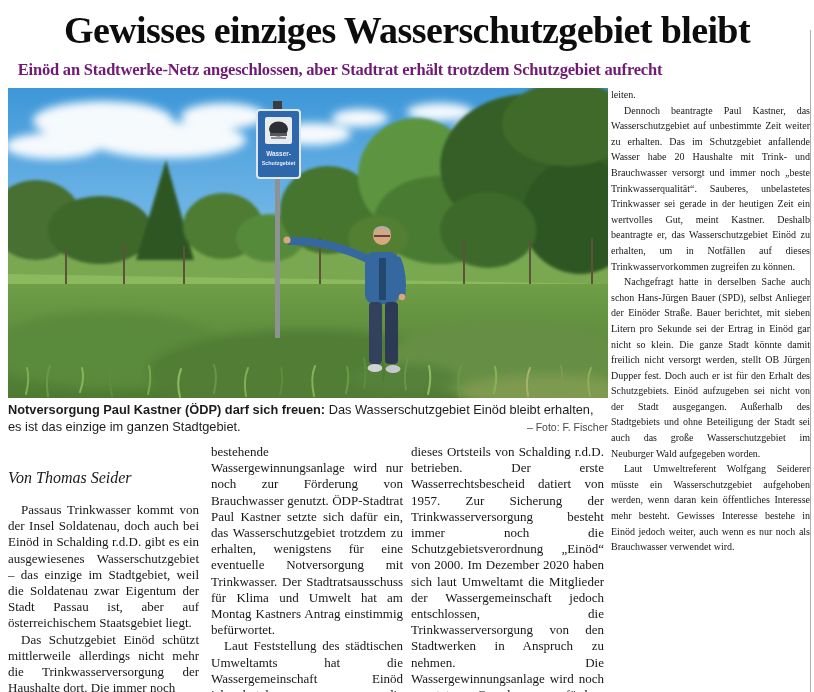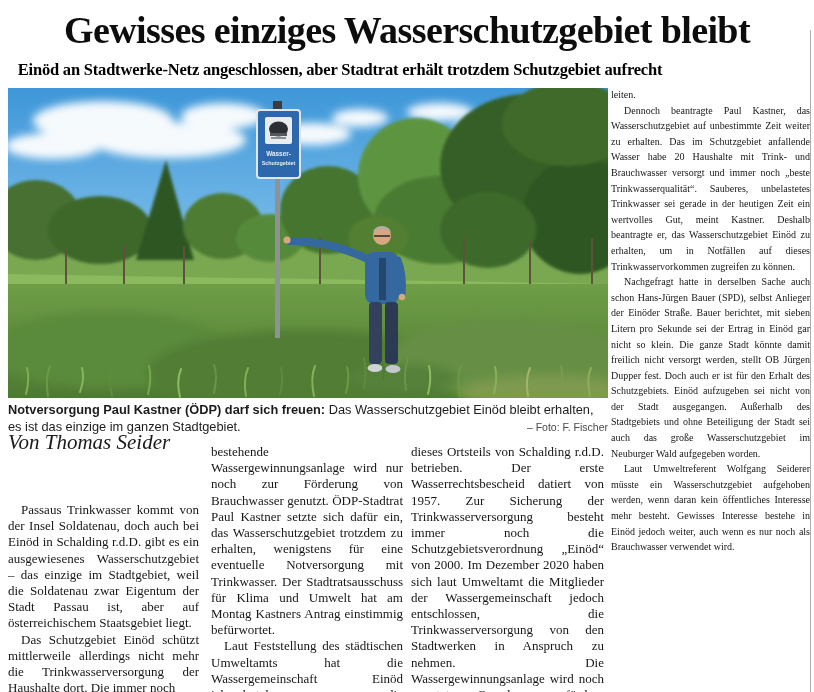--- a/index.html
+++ b/index.html
@@ -3,27 +3,27 @@
 <meta charset="utf-8">
 <style>
   html,body{margin:0;padding:0;background:#ffffff;}
   .page{position:relative;width:814px;height:692px;background:#ffffff;overflow:hidden;
         font-family:"Liberation Serif", serif;color:#111;}
   .headline{position:absolute;top:8px;left:0;width:814px;margin:0;text-align:center;
             font-family:"Liberation Serif", serif;font-weight:700;font-size:38px;
             letter-spacing:-0.6px;color:#0d0d0d;}
   .subheadline{position:absolute;top:60px;left:0;width:680px;margin:0;text-align:center;
             font-family:"Liberation Serif", serif;font-weight:700;font-size:16.5px;
-            letter-spacing:-0.2px;color:#000000;}
+            letter-spacing:-0.2px;color:#701a75;}
   .photo{position:absolute;left:8px;top:88px;width:600px;height:310px;overflow:hidden;}
   .caption{position:absolute;left:8px;top:401px;width:600px;height:36px;
            font-family:"Liberation Sans", sans-serif;font-size:12.8px;line-height:17px;color:#1c1c1c;}
   .cap-b{font-weight:700;}
   .credit{position:absolute;right:0;bottom:1px;font-size:10.5px;color:#4a4a4a;}
-  .byline{position:absolute;left:8px;top:430px;font-style:italic;font-size:21px;color:#1a1a1a;}
+  .byline{position:absolute;left:8px;top:469px;font-style:italic;font-size:16px;color:#1a1a1a;}
   .col{position:absolute;overflow:hidden;text-align:justify;
        font-size:13px;line-height:16.2px;color:#161616;hyphens:auto;-webkit-hyphens:auto;}
   .col p{margin:0;}
   .col p.indent{text-indent:13px;}
   .col1{left:8px;top:502px;width:191px;height:215px;}
   .col2{left:211px;top:444px;width:192px;height:248px;}
   .col3{left:411px;top:444px;width:193px;height:248px;}
   .col4{left:611px;top:87px;width:199px;height:605px;font-size:10px;line-height:15.6px;}
   .vrule{position:absolute;left:810px;top:30px;width:1px;height:662px;background:#adadad;}
 </style>

